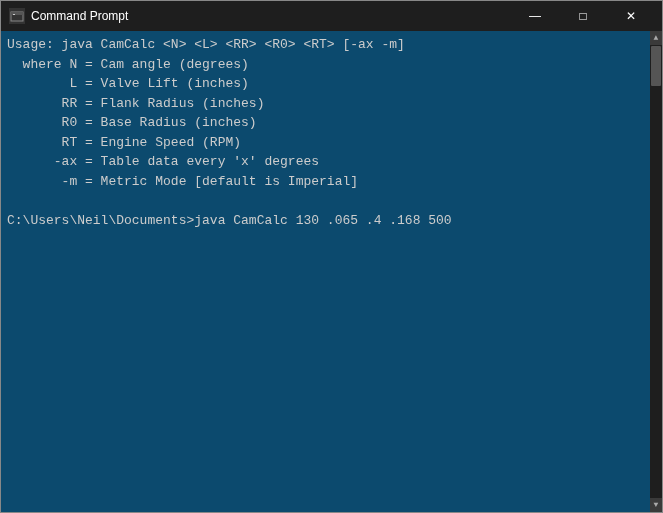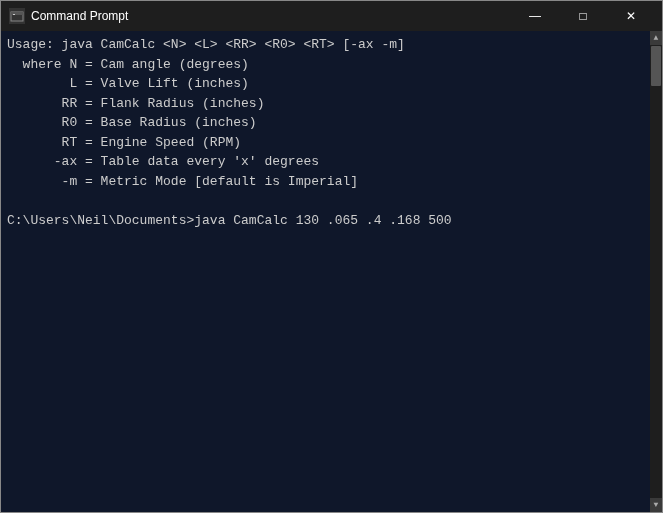--- a/index.html
+++ b/index.html
@@ -70,21 +70,21 @@
       color: #fff;
       font-size: 12px;
       cursor: pointer;
       display: flex;
       align-items: center;
       justify-content: center;
       font-family: 'Segoe UI', sans-serif;
     }
 
     .console-body {
-      background: #0f172a;
+      background: #0c4a6e;
       flex: 1;
       padding: 4px 6px;
       color: #cccccc;
       font-family: 'Courier New', Courier, monospace;
       font-size: 13px;
       line-height: 1.5;
       overflow: hidden;
       position: relative;
     }
 

